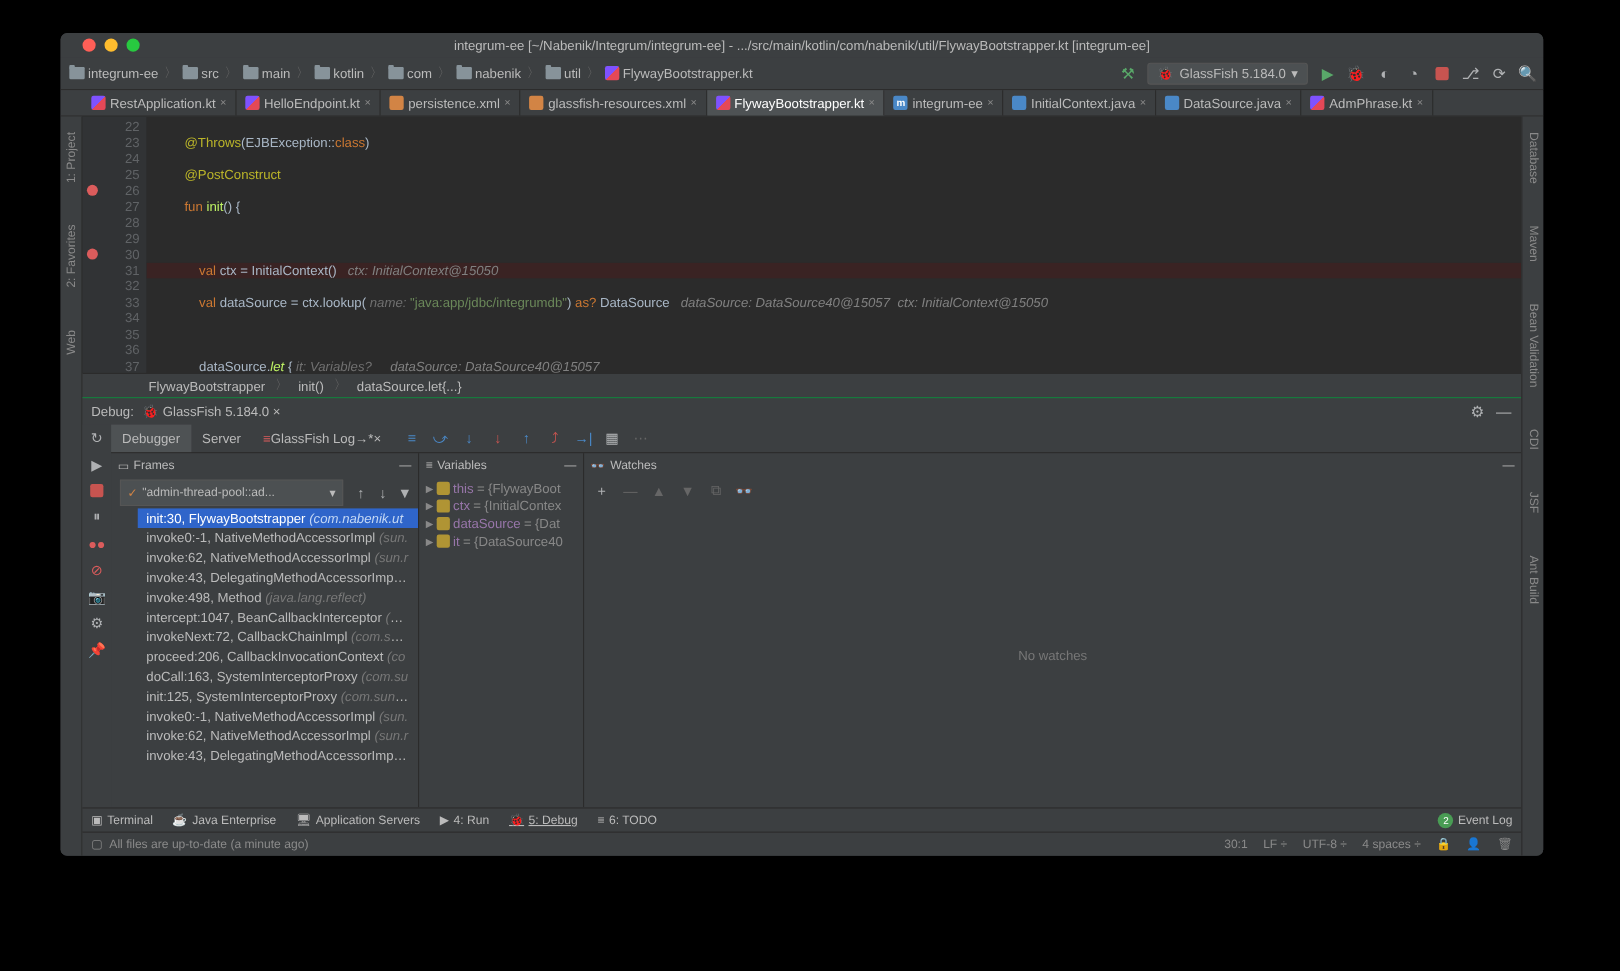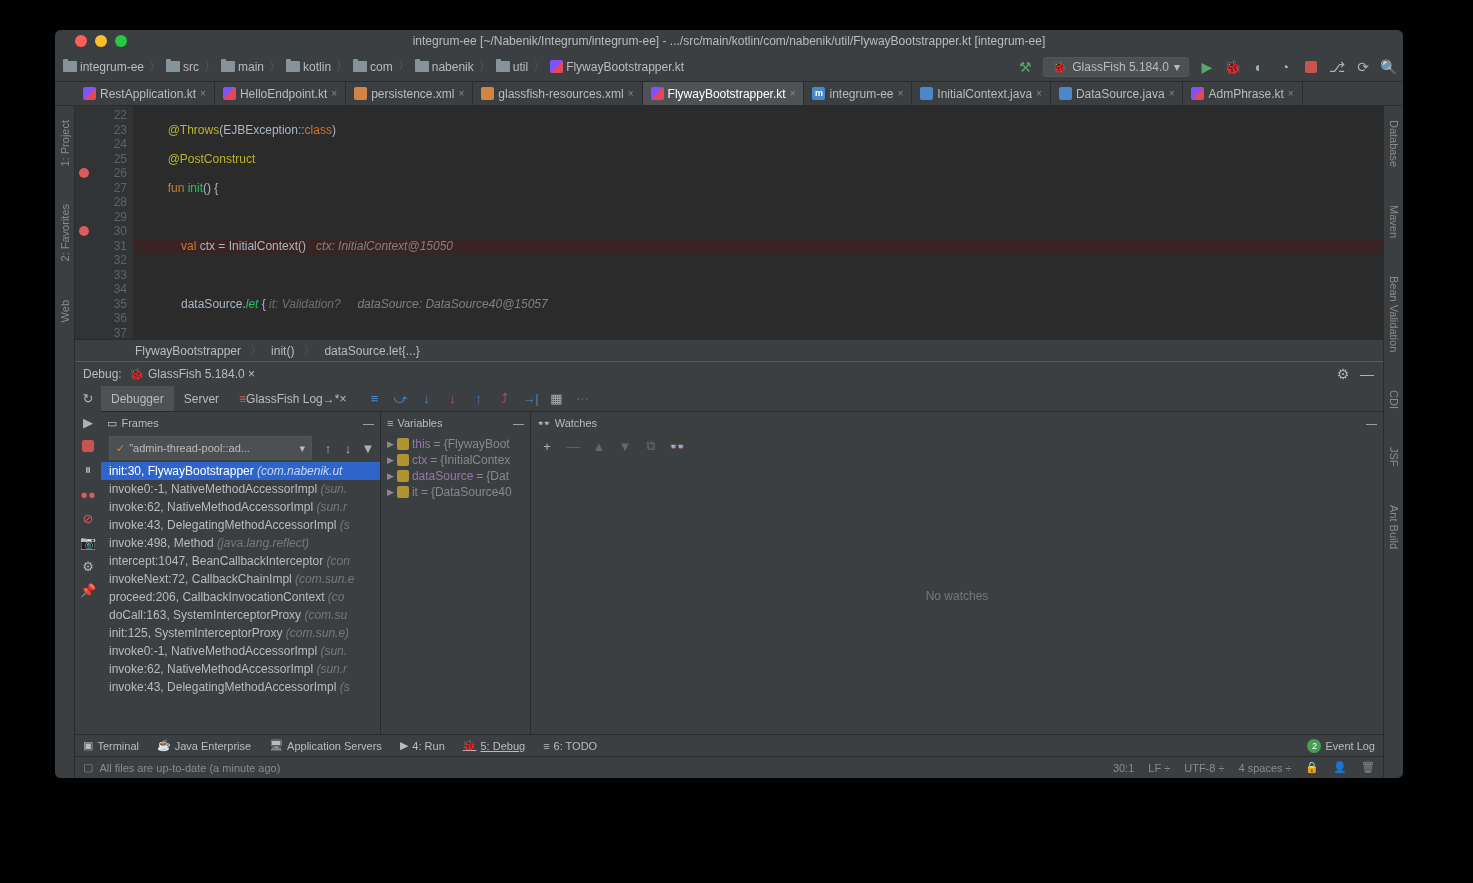--- a/index.html
+++ b/index.html
@@ -42,42 +42,42 @@
 .editor-wrap { height: 255px; display: flex; flex-direction: column; background: #2b2b2b; }
 .editor { flex: 1; display: flex; font-family: 'Menlo', 'Consolas', monospace; font-size: 12px; overflow: hidden; }
 .gutter { width: 58px; background: #313335; color: #606366; text-align: right; padding-right: 6px; padding-top: 2px; line-height: 14.5px; position: relative; }
 .gutter .ln { height: 14.5px; position: relative; }
 .bp { position: absolute; left: 4px; top: 2px; width: 10px; height: 10px; background: #db5c5c; border-radius: 50%; }
 .code { flex: 1; color: #a9b7c6; padding-top: 2px; line-height: 14.5px; white-space: pre; overflow: hidden; }
 .code .line { height: 14.5px; padding-left: 8px; }
 .hl-kw { color: #cc7832; }
 .hl-ann { color: #bbb529; }
 .hl-str { color: #6a8759; }
-.hl-fn { color: #22c55e; }
+.hl-fn { color: #bef264; }
 .hl-it { color: #808080; font-style: italic; }
 .hl-param { color: #707070; font-style: italic; }
 .line.bp-line { background: #3a2323; }
 .nav-trail { height: 22px; background: #3c3f41; border-top: 1px solid #2b2b2b; display: flex; align-items: center; padding-left: 60px; font-size: 12px; color: #bbb; gap: 6px; }
 .debug-panel { flex: 1; display: flex; flex-direction: column; background: #3c3f41; border-top: 1px solid #15803d; min-height: 0; }
 .debug-header { height: 24px; display: flex; align-items: center; padding: 0 8px; font-size: 12px; color: #bbb; justify-content: space-between; }
 .debug-header-left { display: flex; align-items: center; gap: 8px; }
 .debug-tabs { height: 26px; display: flex; align-items: stretch; border-bottom: 1px solid #2b2b2b; }
 .debug-side-icons { width: 26px; display: flex; flex-direction: column; align-items: center; gap: 8px; padding-top: 4px; background: #3c3f41; }
 .dsi { width: 16px; height: 16px; color: #afb1b3; cursor: pointer; font-size: 13px; display: flex; justify-content: center; align-items: center; }
 .debug-tab { padding: 0 10px; display: flex; align-items: center; font-size: 12px; color: #bbb; cursor: pointer; }
 .debug-tab.active { background: #4e5254; }
 .debug-toolbar-icons { display: flex; align-items: center; gap: 10px; padding: 0 10px; }
 .dti { width: 16px; height: 16px; color: #afb1b3; cursor: pointer; display: flex; align-items: center; justify-content: center; font-size: 13px; }
 .debug-body { flex: 1; display: flex; min-height: 0; }
 .debug-content { flex: 1; display: flex; min-width: 0; }
 .frames-pane { width: 280px; border-right: 1px solid #2b2b2b; display: flex; flex-direction: column; }
 .pane-header { height: 22px; display: flex; align-items: center; padding: 0 6px; font-size: 11px; color: #bbb; gap: 4px; }
 .thread-sel { height: 24px; margin: 2px 4px; background: #4c5052; border: 1px solid #555; display: flex; align-items: center; padding: 0 6px; font-size: 11px; color: #bbb; gap: 4px; }
 .thread-sel .chk { color: #d28445; }
-.frames-list { flex: 1; overflow-y: auto; font-size: 12px; }
+.frames-list { flex: 1; overflow-y: auto; font-size: 12px; margin-left: 24px; }
 .frame-item { padding: 2px 8px; color: #bbb; white-space: nowrap; overflow: hidden; text-overflow: ellipsis; cursor: pointer; }
 .frame-item.active { background: #2f65ca; color: #fff; }
 .frame-item .pkg { color: #787878; font-style: italic; }
 .frame-item.active .pkg { color: #c4d8f5; }
 .vars-pane { width: 150px; border-right: 1px solid #2b2b2b; display: flex; flex-direction: column; }
 .vars-list { flex: 1; font-size: 12px; padding: 2px; }
 .var-item { padding: 1px 4px; color: #bbb; display: flex; align-items: center; gap: 3px; white-space: nowrap; overflow: hidden; cursor: pointer; }
 .var-arrow { color: #888; font-size: 9px; }
 .var-ico { width: 12px; height: 12px; background: #b09434; border-radius: 2px; }
 .var-name { color: #9876aa; }
@@ -240,22 +240,23 @@
               <div class="ln">35</div>
               <div class="ln">36</div>
               <div class="ln">37</div>
             </div>
           <div class="code">
 <div class="line">        <span class="hl-ann">@Throws</span><span>(EJBException::</span><span class="hl-kw">class</span><span>)</span></div>
 <div class="line">        <span class="hl-ann">@PostConstruct</span></div>
 <div class="line">        <span class="hl-kw">fun </span><span class="hl-fn">init</span><span>() {</span></div>
 <div class="line"></div>
 <div class="line bp-line">            <span class="hl-kw">val </span><span>ctx = InitialContext()   </span><span class="hl-it">ctx: InitialContext@15050</span></div>
+<div class="line">            <span class="hl-kw">val </span><span>dataSource = ctx.lookup( </span><span class="hl-param">name: </span><span class="hl-str">"java:app/jdbc/integrumdb"</span><span>) </span><span class="hl-kw">as? </span><span>DataSource   </span><span class="hl-it">dataSource: DataSource40@15057  ctx: InitialContext@15050</span></div>
 <div class="line"></div>
-<div class="line">            <span>dataSource.</span><span class="hl-fn" style="font-style:italic">let </span><span>{ </span><span class="hl-param">it: Validation?     </span><span class="hl-it">dataSource: DataSource40@15057</span></div>
+<div class="line">            <span>dataSource.</span><span class="hl-fn" style="font-style:italic">let </span><span>{ </span><span class="hl-param">it: Variables?     </span><span class="hl-it">dataSource: DataSource40@15057</span></div>
 
 
 
 
 
 
 
 
           </div>
         </div>

